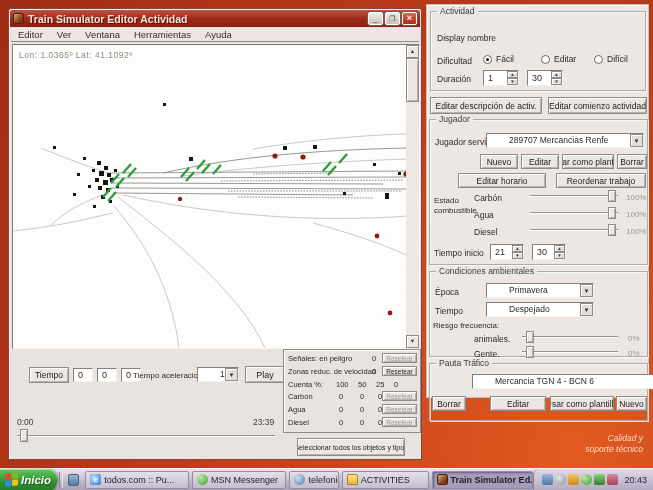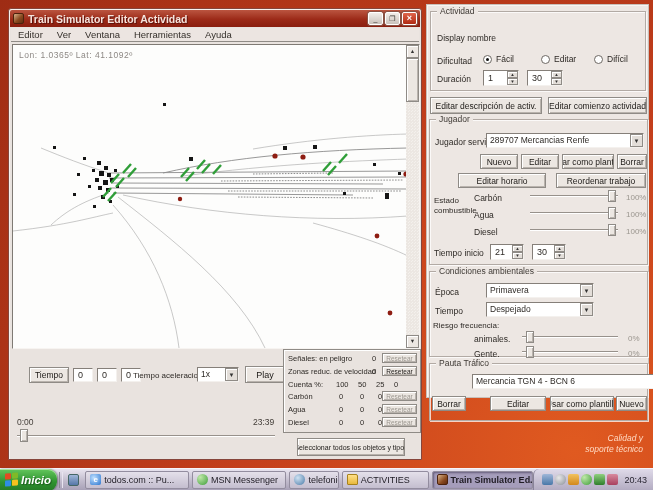--- a/index.html
+++ b/index.html
@@ -12,21 +12,21 @@
 
   
   .btn { display:flex; align-items:center; justify-content:center; background:#ece7e2;
     border:1px solid #8f8b86; box-shadow: inset 1px 1px 0 #fff, inset -1px -1px 0 #b9b3ad;
     font-size:8.5px; color:#1d1a17; cursor:default; overflow:hidden; white-space:nowrap; }
   .btn.disabled { color:#9b968f; }
   .sunken { background:#fff; border:1px solid; border-color:#857f79 #f4f1ee #f4f1ee #857f79; }
   .grp { position:absolute; border:1px solid #b2aaa4; box-shadow: inset 1px 1px 0 rgba(255,255,255,.75), 1px 1px 0 rgba(255,255,255,.75); }
   .grp > .legend { position:absolute; top:-6px; left:6px; background:#ede7e3; padding:0 3px; font-size:8.5px; color:#3f3a35; }
   .lbl { position:absolute; font-size:8.5px; color:#2e2a26; white-space:nowrap; }
-  .dd { position:absolute; display:flex; background:#fff; border:1px solid; border-color:#857f79 #f4f1ee #f4f1ee #857f79; height:15px; }
+  .dd { position:absolute; display:flex; background:#fff; border:1px solid; border-color:#857f79 #f4f1ee #f4f1ee #857f79; height:15px;padding-left:19px; }
   .dd .val { flex:1; font-size:8.5px; padding:1px 2px 0 3px; overflow:hidden; white-space:nowrap; }
   .dd .arr { width:13px; background:#e3ded9; border:1px solid #8f8b86; box-shadow:inset 1px 1px 0 #fff;
     font-size:6px; color:#333; display:flex; align-items:center; justify-content:center; }
   .spin { position:absolute; display:flex; height:16px; background:#fff; border:1px solid; border-color:#857f79 #f4f1ee #f4f1ee #857f79; }
   .spin .val { flex:1; font-size:9px; padding:2px 0 0 4px; }
   .spin .arrs { width:11px; display:flex; flex-direction:column; }
   .spin .arrs span { flex:1; background:#e3ded9; border:1px solid #8f8b86; box-shadow:inset 1px 1px 0 #fff;
     font-size:4.5px; color:#333; display:flex; align-items:center; justify-content:center; }
   .slider { position:absolute; }
   .slider .track { position:absolute; left:0; right:0; top:5px; height:2px; background:#97918b; border-bottom:1px solid #fff; }

